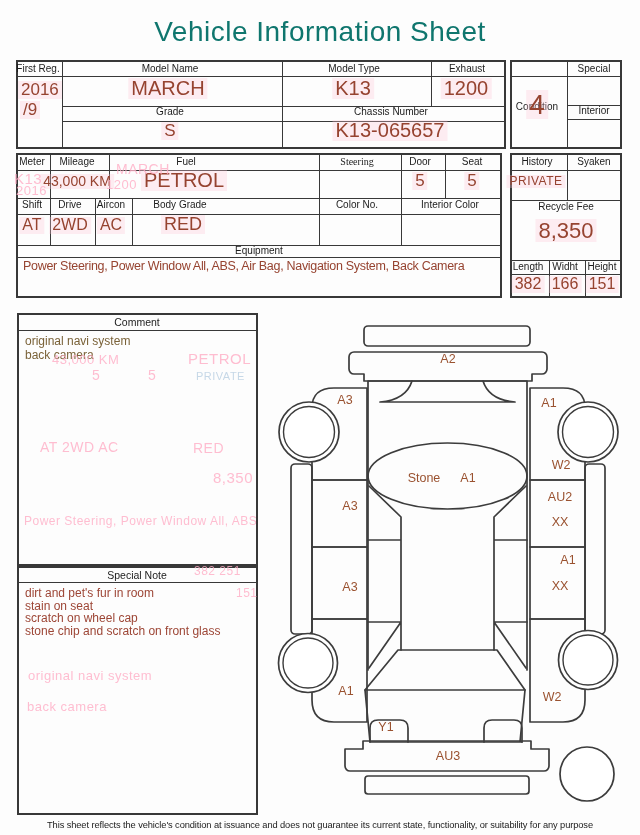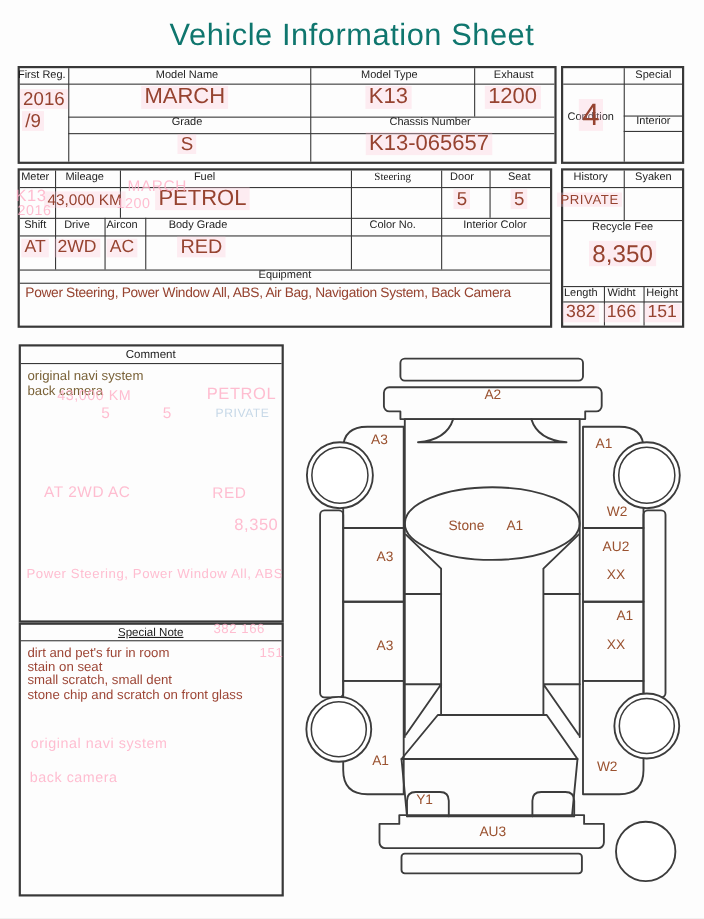--- a/index.html
+++ b/index.html
@@ -126,25 +126,25 @@
   </div>
   <div class="lbl ctr" style="left:137px;top:316px;font-size:10.5px;">Comment</div>
   <div class="abs" style="left:25px;top:335px;">
     <div class="freeline">original navi system</div>
     <div class="freeline">back camera</div>
   </div>
 
   <div class="box" style="left:17px;top:566px;width:241px;height:249px;">
     <div class="hl" style="left:0;top:14px;width:237px;"></div>
   </div>
-  <div class="lbl ctr" style="left:137px;top:569px;font-size:10.5px;text-decoration:underline;">Special Note</div>
+  <div class="lbl ctr" style="left:137px;top:569px;font-size:10.5px;">Special Note</div>
   <div class="abs" style="left:25px;top:587px;">
     <div class="noteline">dirt and pet's fur in room</div>
     <div class="noteline">stain on seat</div>
-    <div class="noteline">small scratch, small dent</div>
+    <div class="noteline">scratch on wheel cap</div>
     <div class="noteline">stone chip and scratch on front glass</div>
   </div>
 
   <svg class="abs" style="left:272px;top:312px;" width="368" height="498" viewBox="0 0 368 498">
     <g stroke="#3c3c3c" fill="none" stroke-width="1.7" stroke-linejoin="round" stroke-linecap="round">
 
       <rect x="92" y="14" width="166" height="20" rx="4"></rect>
       <path d="M82,40 h188 a5,5 0 0 1 5,5 v12 a5,5 0 0 1 -5,5 h-10 v7 h-168 v-7 h-10 a5,5 0 0 1 -5,-5 v-12 a5,5 0 0 1 5,-5 z"></path>
 
       <path d="M96,358 L96,69 L255,69 L255,358"></path>
@@ -210,17 +210,18 @@
   <div class="ghost" style="left:188px;top:350px;font-size:15px;">PETROL</div>
   <div class="ghost" style="left:92px;top:367px;font-size:14px;">5</div>
   <div class="ghost" style="left:148px;top:367px;font-size:14px;">5</div>
   <div class="ghost blue" style="left:196px;top:370px;font-size:11px;">PRIVATE</div>
   <div class="ghost" style="left:24px;top:439px;font-size:14px;margin-left:16px;">AT  2WD  AC</div>
   <div class="ghost" style="left:193px;top:440px;font-size:14px;">RED</div>
   <div class="ghost" style="left:213px;top:469px;font-size:15px;">8,350</div>
   <div class="ghost" style="left:24px;top:514px;font-size:12px;width:232px;overflow:hidden;">Power Steering, Power Window  All, ABS, Air</div>
   <div class="ghost" style="left:28px;top:668px;font-size:13px;">original navi system</div>
   <div class="ghost" style="left:27px;top:699px;font-size:13px;">back camera</div>
-  <div class="ghost" style="left:194px;top:564px;font-size:12px;">382   166</div>
+  <div class="ghost" style="left:194px;top:564px;font-size:12px;">382   251</div>
   <div class="ghost" style="left:236px;top:586px;font-size:12px;">151</div>
 
+  <div class="footer">This sheet reflects the vehicle's condition at issuance and does not guarantee its current state, functionality, or suitability for any purpose</div>
 
 </div>
 
 </body></html>

